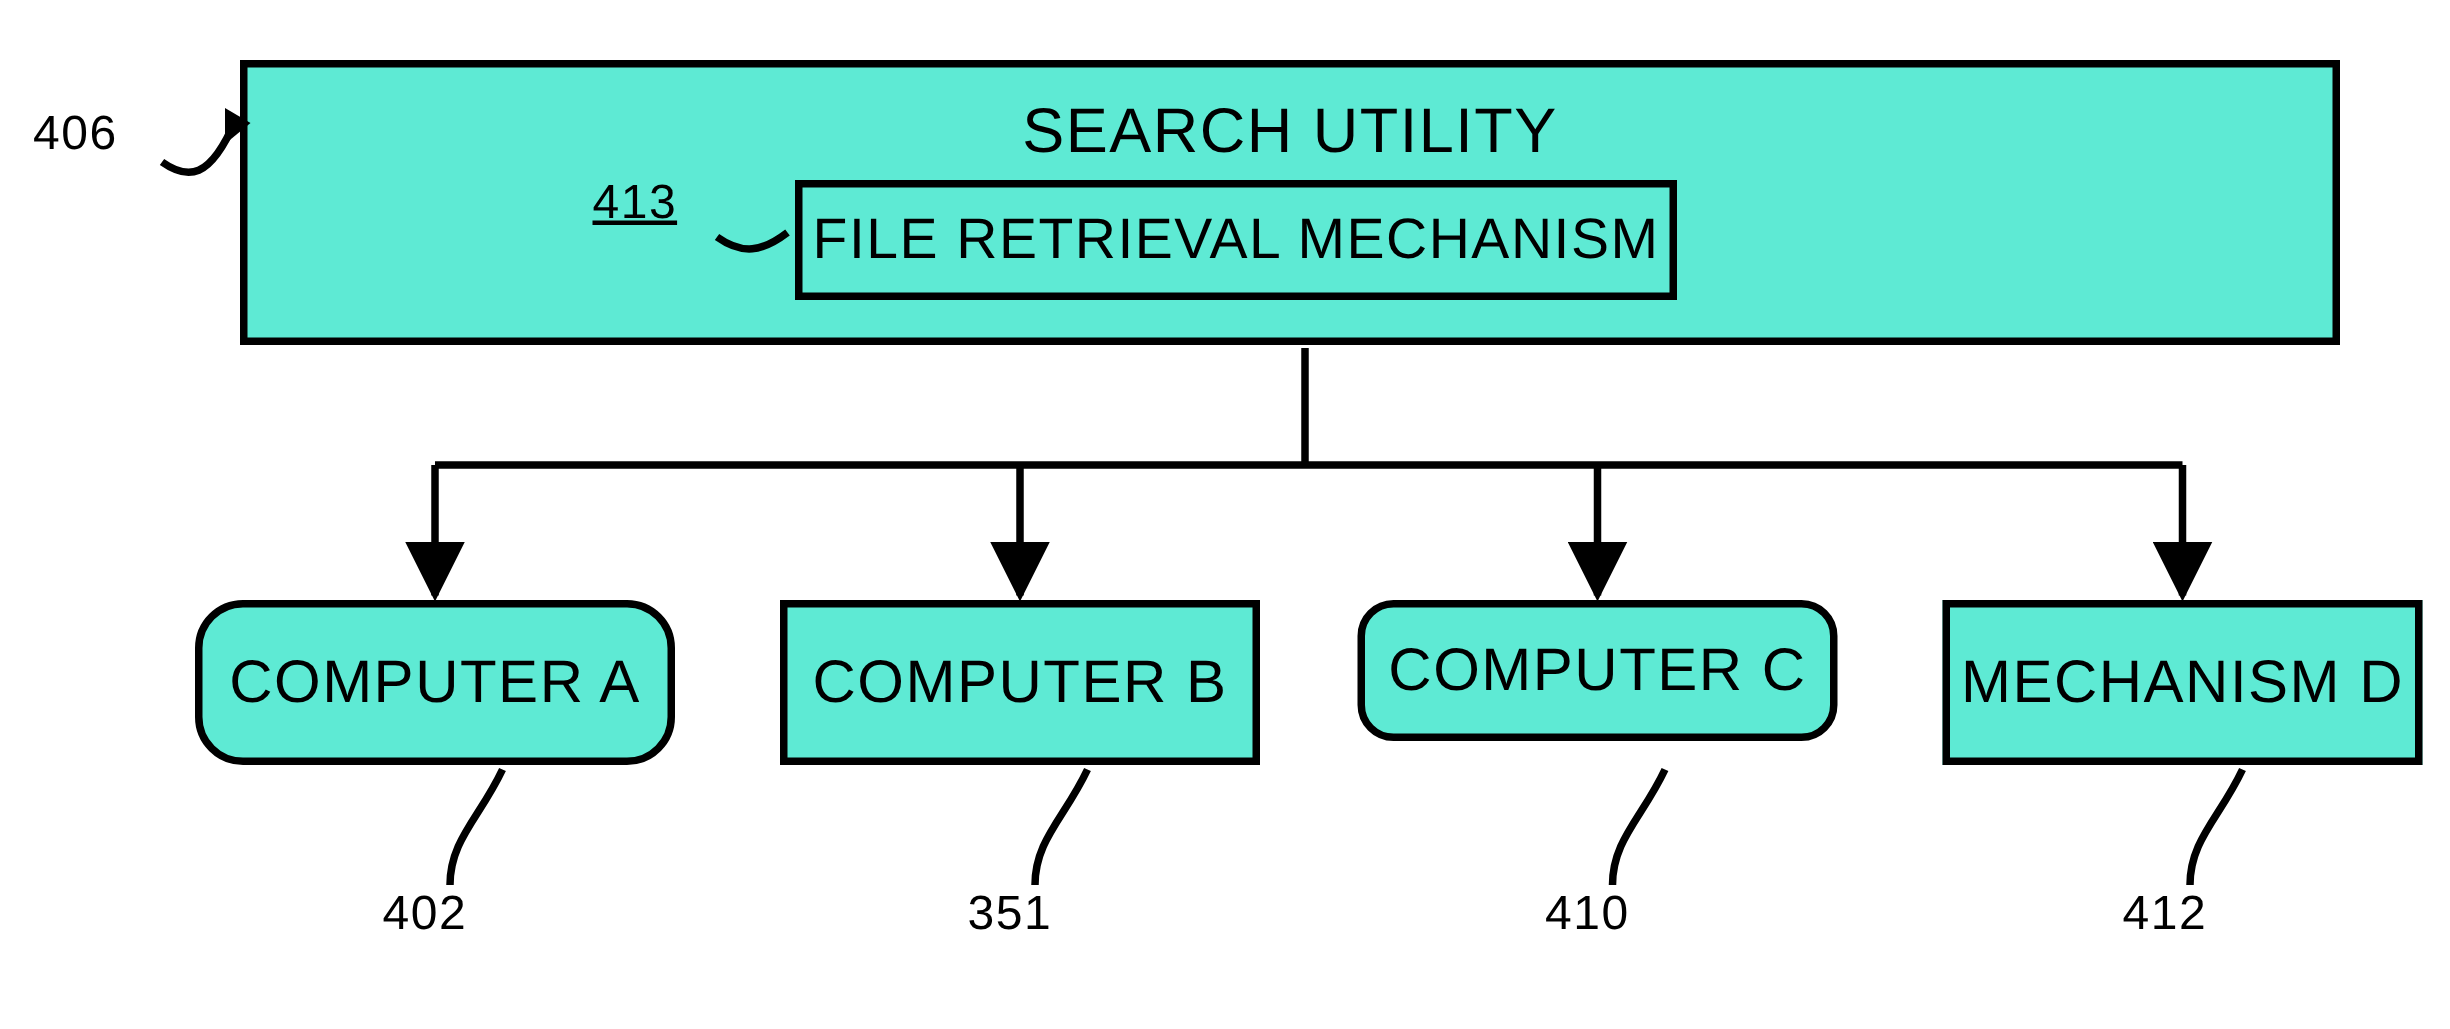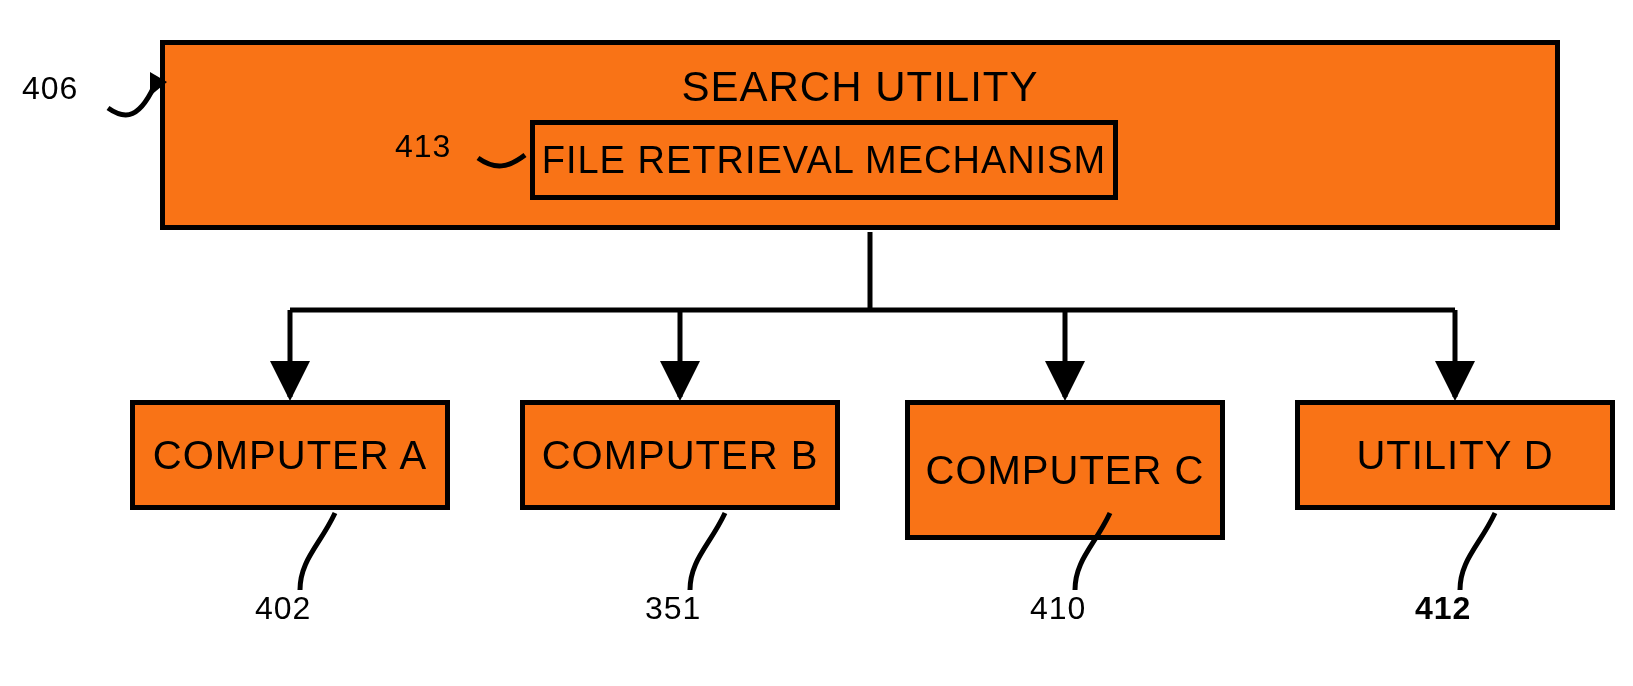--- a/index.html
+++ b/index.html
@@ -12,21 +12,21 @@
   }
   .box {
     position: absolute;
     border: 5px solid #000;
     box-sizing: border-box;
     display: flex;
     align-items: center;
     justify-content: center;
     font-size: 40px;
     letter-spacing: 1px;
-    background: #f97316;
+    background: #5eead4;
   }
   .label {
     position: absolute;
     font-size: 32px;
     letter-spacing: 1px;
   }
   .title-text {
     position: absolute;
     font-size: 42px;
     letter-spacing: 1px;
@@ -43,34 +43,34 @@
 </style>
 </head>
 <body>
 
 <div class="box" style="left:160px; top:40px; width:1400px; height:190px; justify-content:flex-start; flex-direction:column;">
   <div class="title-text" style="left:0; right:0; top:18px;">SEARCH UTILITY</div>
 </div>
 
 <div class="box" style="left:530px; top:120px; width:588px; height:80px; font-size:38px;">FILE RETRIEVAL MECHANISM</div>
 
-<div class="box" style="left:130px; top:400px; width:320px; height:110px;">COMPUTER A</div>
+<div class="box" style="left:130px; top:400px; width:320px; height:110px;border-radius:32px;">COMPUTER A</div>
 
 <div class="box" style="left:520px; top:400px; width:320px; height:110px;">COMPUTER B</div>
 
-<div class="box" style="left:905px; top:400px; width:320px; height:140px;">COMPUTER C</div>
+<div class="box" style="left:905px; top:400px; width:320px; height:94px;border-radius:24px;">COMPUTER C</div>
 
-<div class="box" style="left:1295px; top:400px; width:320px; height:110px;">UTILITY D</div>
+<div class="box" style="left:1295px; top:400px; width:320px; height:110px;">MECHANISM D</div>
 
 <div class="label" style="left:22px; top:70px;">406</div>
-<div class="label" style="left:395px; top:128px;">413</div>
+<div class="label" style="left:395px; top:116px;text-decoration:underline;">413</div>
 <div class="label" style="left:255px; top:590px;">402</div>
 <div class="label" style="left:645px; top:590px;">351</div>
 <div class="label" style="left:1030px; top:590px;">410</div>
-<div class="label" style="left:1415px; top:590px;font-weight:bold;">412</div>
+<div class="label" style="left:1415px; top:590px;">412</div>
 
 <svg class="connector" viewBox="0 0 1633 686">
   <defs>
     <marker id="arrow" viewBox="0 0 10 10" refX="9" refY="5" markerWidth="8" markerHeight="8" orient="auto-start-reverse">
       <path d="M 0 0 L 10 5 L 0 10 z" fill="#000"></path>
     </marker>
   </defs>
 
   <path d="M 108 108 C 125 120, 140 120, 157 80" stroke="#000" stroke-width="5" fill="none"></path>
   <path d="M 150 72 L 167 82 L 150 96 Z" fill="#000"></path>

